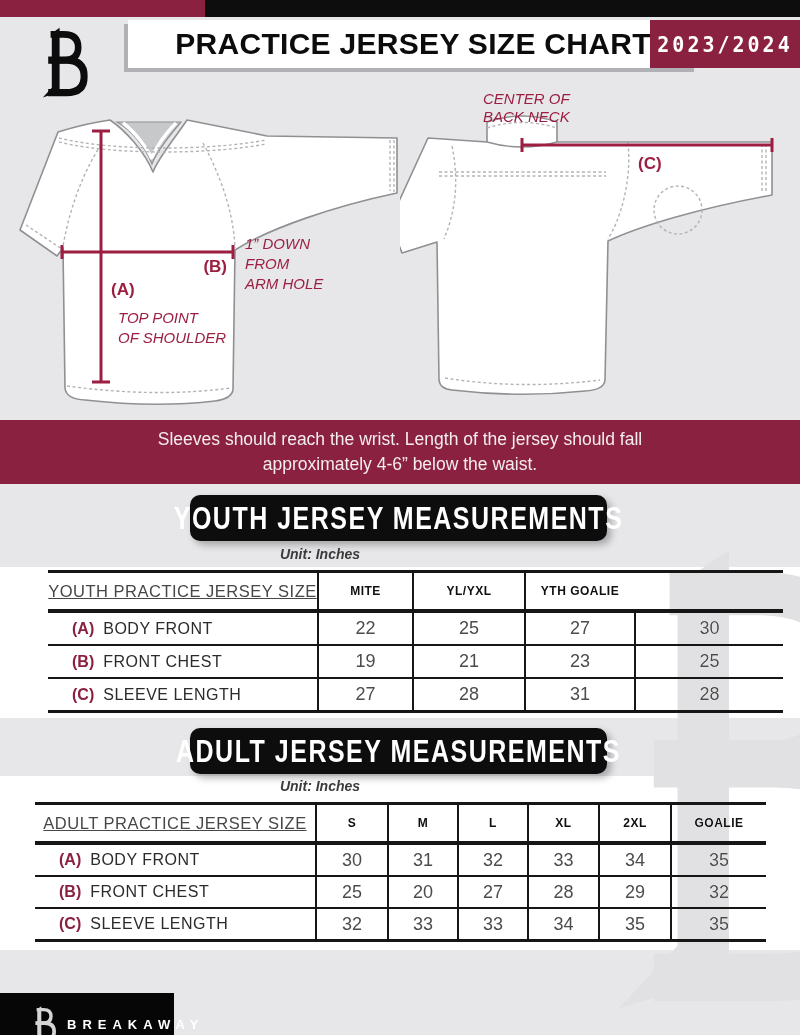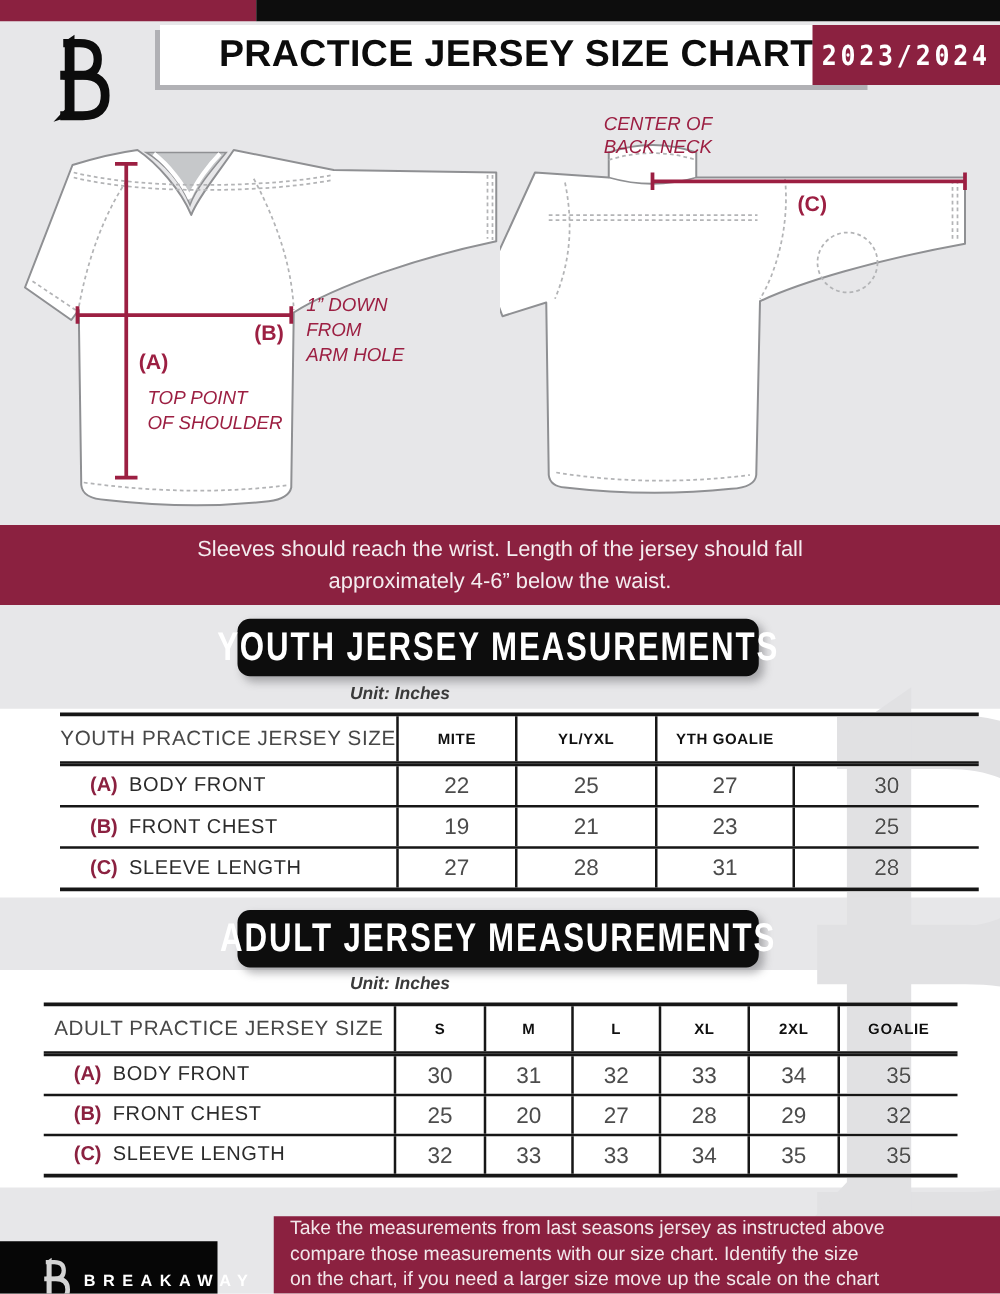--- a/index.html
+++ b/index.html
@@ -59,21 +59,21 @@
   .trow{display:grid;align-items:stretch;}
   .youth-table .trow{grid-template-columns:269px 95px 112px 110px 149px;}
   .adult-table .trow{grid-template-columns:280px 72px 70px 70px 71px 72px 96px;}
   .trow.head{height:36px;border-bottom:2px solid #161616;}
   .trow.data{height:31px;border-top:2px solid #161616;}
   .trow.data:first-of-type{border-top:none;}
   .adult-table .trow.data{height:30px;}
   .cell{display:flex;align-items:center;justify-content:center;}
   .cell.v{border-left:2px solid #161616;color:#4C4C4C;font-size:18px;}
   .trow.head .cell.v{font-weight:bold;color:#101010;font-size:12px;letter-spacing:.5px;}
-  .cell.lab{color:#474747;font-size:16.5px;letter-spacing:.5px;}
+  .cell.lab{color:#474747;font-size:16.5px;letter-spacing:.5px;text-decoration:underline;}
   .cell.rowlab{justify-content:flex-start;padding-left:24px;gap:9px;font-size:16px;}
   .cell.rowlab .key{color:#8B2140;font-weight:bold;}
   .cell.rowlab .lbl{color:#2B2B2B;letter-spacing:.5px;}
 
   
   .watermark{position:absolute;left:535px;top:538px;width:380px;height:475px;color:#E1E1E3;
              mix-blend-mode:darken;z-index:4;pointer-events:none;}
 
   
   .footer-black{position:absolute;left:0;top:973px;width:174px;height:62px;background:#060606;z-index:5;
@@ -266,19 +266,14 @@
   <svg class="watermark" viewBox="0 0 96 120">
       <use href="#blogo"></use>
     </svg>
 
   <div class="footer-black">
     <svg class="blogo-sm" viewBox="0 0 96 120">
         <use href="#blogo"></use>
       </svg>
     <span class="brand">BREAKAWAY</span>
   </div>
-  <div class="footer-maroon">
-    <div>Take the measurements from last seasons jersey as instructed above</div>
-    <div>compare those measurements  with our size chart. Identify the size</div>
-    <div>on the chart, if you need a larger size move up the scale on the chart</div>
-  </div>
 
 </div>
 
 </body></html>

